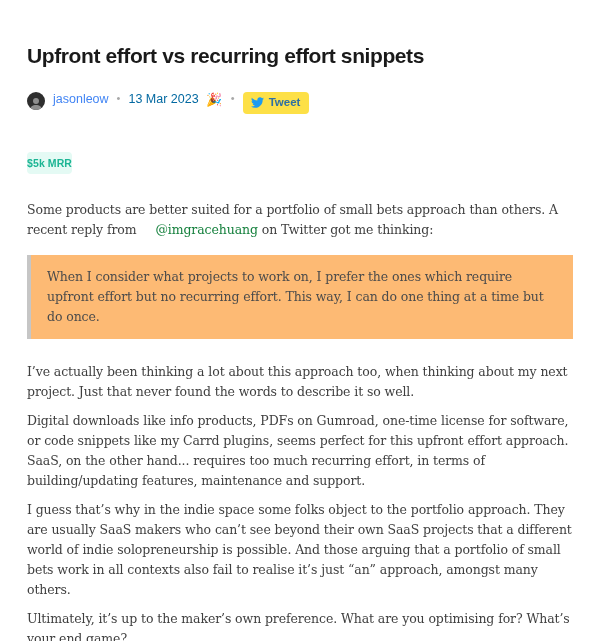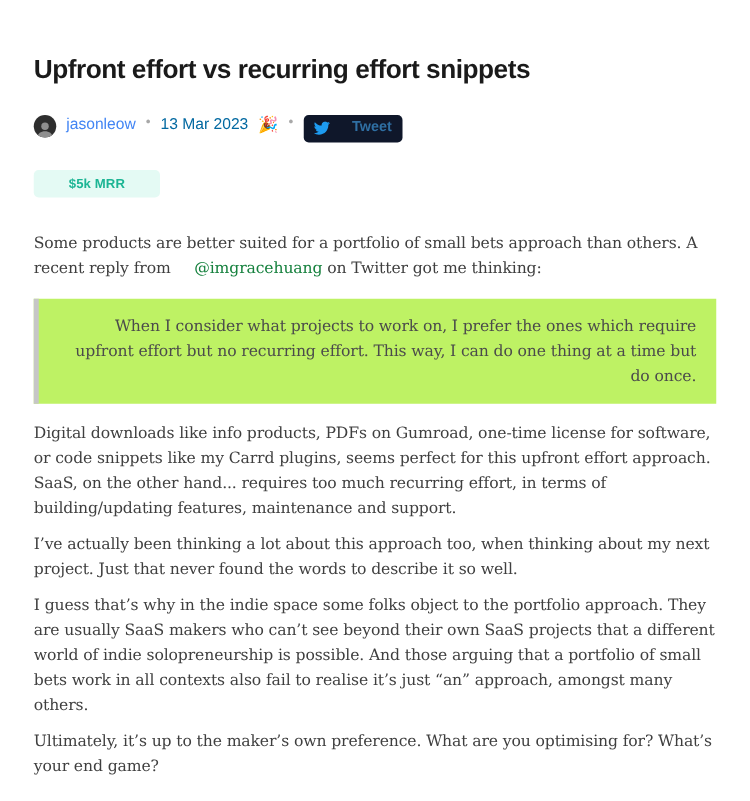--- a/index.html
+++ b/index.html
@@ -47,22 +47,22 @@
     text-decoration: none;
     font-weight: 500;
     cursor: pointer;
   }
   .meta-dot { color: #a8a8a8; font-size: 11px; }
   .meta-date { color: #0369a1; }
   .meta-emoji { font-size: 13px; }
   .tweet-btn {
     display: inline-flex;
     align-items: center;
-    gap: 18px;
-    background: #0f172a;
+    gap: 5px;
+    background: #fde047;
     border: none;
     border-radius: 4px;
     padding: 3px 9px 4px 8px;
     font-size: 11.5px;
     font-weight: 600;
     color: #2f6fa3;
     font-family: "Liberation Sans", sans-serif;
     cursor: pointer;
     line-height: 1.3;
   }
@@ -71,46 +71,46 @@
     display: flex;
     gap: 11px;
     margin-bottom: 26px;
   }
   .tag {
     display: inline-block;
     background: #e4faf4;
     color: #1cb594;
     font-size: 10.5px;
     font-weight: 600;
-    padding: 5px 28px;
+    padding: 5px 0;
     border-radius: 4px;
     cursor: pointer;
     letter-spacing: 0.1px;
+    margin-top: 16px;
   }
   .article-body {
     font-family: "DejaVu Serif", "Liberation Serif", serif;
     font-size: 12.5px;
     line-height: 20px;
     letter-spacing: -0.1px;
     color: #3f3f3f;
   }
   .article-body p { margin-bottom: 9px; }
   .inline-link {
     color: #15803d;
     text-decoration: none;
     cursor: pointer;
     margin-left: 15px;
   }
   blockquote.quote {
-    background: #bef264;
+    background: #fdba74;
     border-left: 4px solid #c6c6c6;
     padding: 12px 16px;
-    margin: 15px 0 13px 0;
+    margin: 15px 0 23px 0;
     color: #4b4b4b;
-    text-align: right;
   }
 </style>
 </head>
 <body>
 
 <div class="page">
 
   <h1 class="title">Upfront effort vs recurring effort snippets</h1>
 
   <div class="meta-row">
@@ -135,20 +135,20 @@
 
   <div class="tags-row">
     <span class="tag">$5k MRR</span>
   </div>
 
   <div class="article-body">
     <p><span>Some products are better suited for a portfolio of small bets approach than others. A recent reply from </span><a class="inline-link">@imgracehuang</a><span> on Twitter got me thinking:</span></p>
 
     <blockquote class="quote">When I consider what projects to work on, I prefer the ones which require upfront effort but no recurring effort. This way, I can do one thing at a time but do once.</blockquote>
 
+    <p>I’ve actually been thinking a lot about this approach too, when thinking about my next project. Just that never found the words to describe it so well.</p>
     <p>Digital downloads like info products, PDFs on Gumroad, one-time license for software, or code snippets like my Carrd plugins, seems perfect for this upfront effort approach. SaaS, on the other hand... requires too much recurring effort, in terms of building/updating features, maintenance and support.</p>
-    <p>I’ve actually been thinking a lot about this approach too, when thinking about my next project. Just that never found the words to describe it so well.</p>
     <p>I guess that’s why in the indie space some folks object to the portfolio approach. They are usually SaaS makers who can’t see beyond their own SaaS projects that a different world of indie solopreneurship is possible. And those arguing that a portfolio of small bets work in all contexts also fail to realise it’s just “an” approach, amongst many others.</p>
     <p>Ultimately, it’s up to the maker’s own preference. What are you optimising for? What’s your end game?</p>
 
   </div>
 
 </div>
 
 </body></html>

